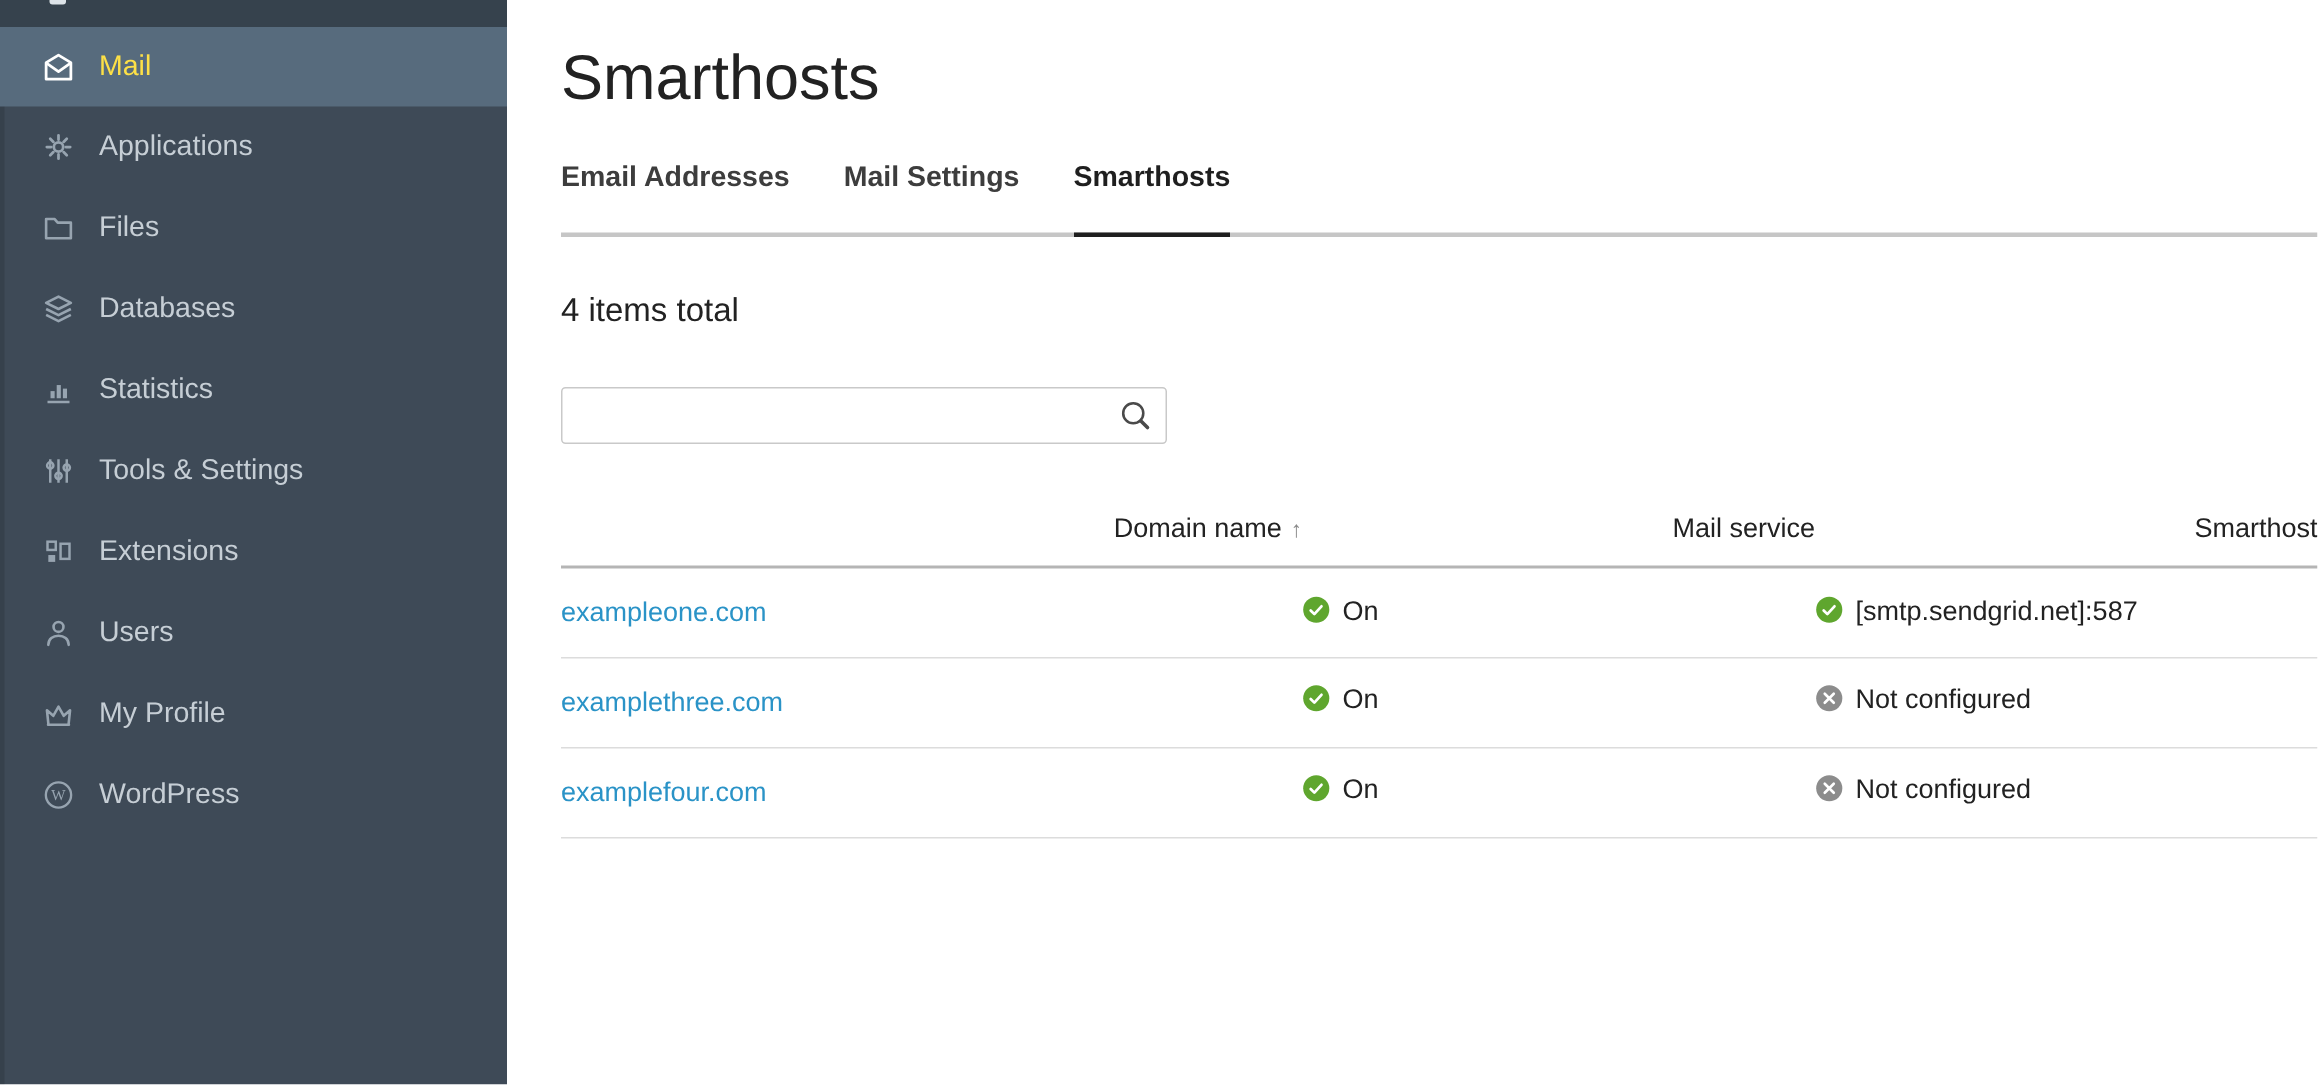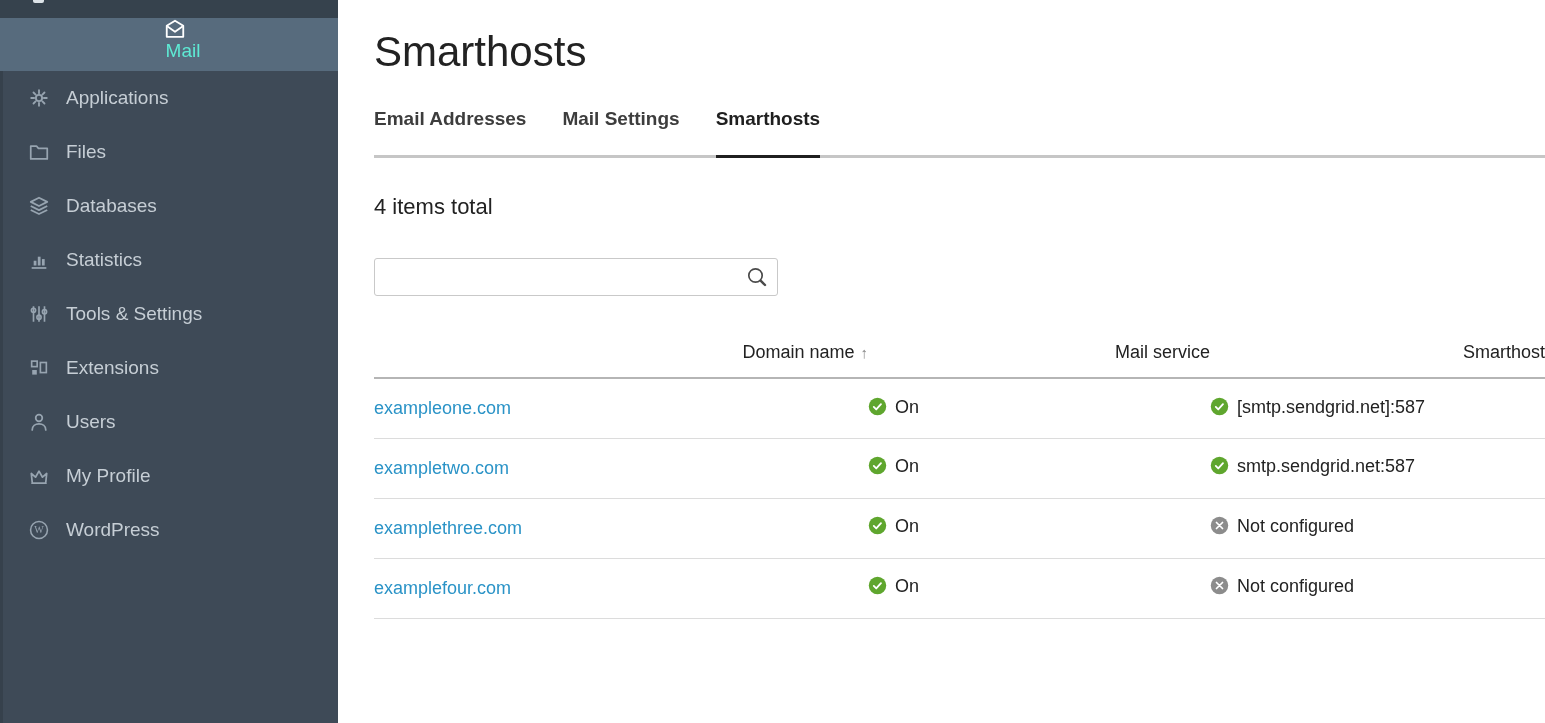--- a/index.html
+++ b/index.html
@@ -31,22 +31,21 @@
     color: var(--c-sidebar_text, #c6ced5);
     font-size: 19px;
   }
   .nav-item .nav-icon {
     width: 22px; height: 22px; margin-right: 16px; flex: 0 0 22px;
     color: var(--c-sidebar_icon, #97a4b0);
   }
   .nav-item.active {
     height: 53px;
     background: var(--c-sidebar_active_bg, #576b7d);
-    color: #5eead4;
-    flex-direction: column;
+    color: #fde047;
   }
   .nav-item.active .nav-icon { color: #ffffff; }
   .nav-icon svg, .nav-icon { display: block; }
 
   
   .collapse-handle {
     position: absolute; left: 338px; top: 435px; width: 25px; height: 130px;
     background: #ebebeb; border-radius: 0 8px 8px 0;
     display: flex; align-items: center; justify-content: center;
     cursor: pointer;
@@ -311,39 +310,20 @@
         <td><span class="status">
               <span class="status-icon" data-icon="check-circle">
                 <svg>
                   <use href="#icon-check-circle"></use>
                 </svg>
               </span>
               <span>[smtp.sendgrid.net]:587</span>
             </span></td>
       </tr>
       <tr>
-        <td class="col-domain"><a class="domain-link" href="#">exampletwo.com</a></td>
-        <td class="col-service"><span class="status">
-              <span class="status-icon" data-icon="check-circle">
-                <svg>
-                  <use href="#icon-check-circle"></use>
-                </svg>
-              </span>
-              <span>On</span>
-            </span></td>
-        <td><span class="status">
-              <span class="status-icon" data-icon="check-circle">
-                <svg>
-                  <use href="#icon-check-circle"></use>
-                </svg>
-              </span>
-              <span>smtp.sendgrid.net:587</span>
-            </span></td>
-      </tr>
-      <tr>
         <td class="col-domain"><a class="domain-link" href="#">examplethree.com</a></td>
         <td class="col-service"><span class="status">
               <span class="status-icon" data-icon="check-circle">
                 <svg>
                   <use href="#icon-check-circle"></use>
                 </svg>
               </span>
               <span>On</span>
             </span></td>
         <td><span class="status">

